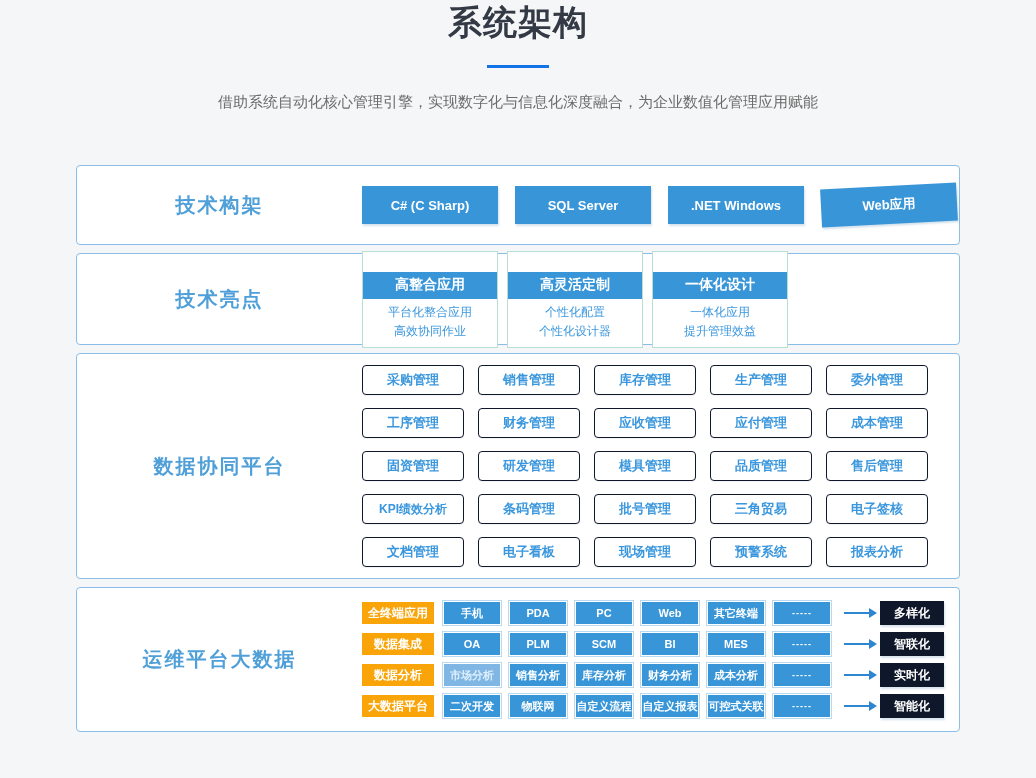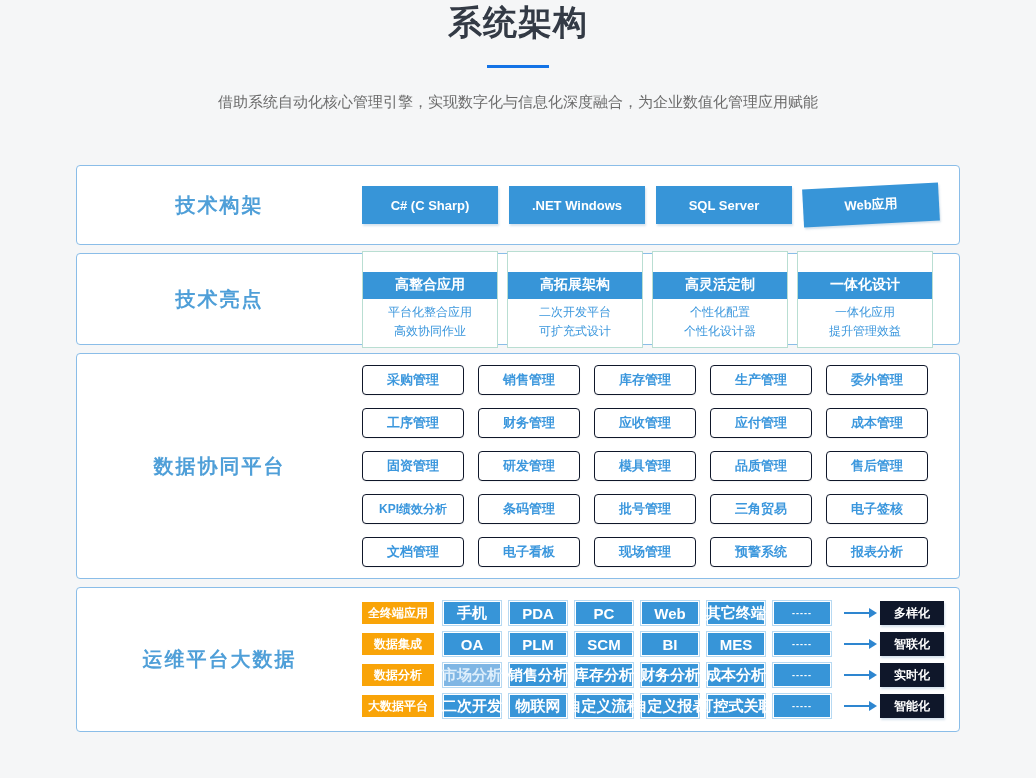--- a/index.html
+++ b/index.html
@@ -35,21 +35,21 @@
   .box-label {
     width:285px; flex:none; display:flex; justify-content:center;
     font-size:20px; font-weight:bold; color:#4f9fd8; letter-spacing:2px;
   }
   .box1 { height:80px; }
   .box2 { height:92px; }
   .box3 { height:226px; }
   .box4 { height:145px; }
 
   
-  .tech-buttons { display:flex; gap:11px; }
+  .tech-buttons { display:flex; gap:17px; }
   .tech-btn {
     width:136px; height:38px; background:#3795d8; color:#fff;
     font-size:13px; font-weight:bold;
     display:flex; align-items:center; justify-content:center;
     box-shadow:1px 2px 2px rgba(90,140,180,0.25);
   }
   .tech-btn.tilted { transform:rotate(-3deg); }
 
   
   .cards { display:flex; gap:9px; }
@@ -81,21 +81,21 @@
   .ops-rows { display:flex; flex-direction:column; gap:7px; }
   .ops-row { display:flex; align-items:center; }
   .ops-cat {
     width:72px; height:22px; background:#f9a408; color:#fff;
     font-size:12px; font-weight:bold;
     display:flex; align-items:center; justify-content:center;
     margin-right:10px; white-space:nowrap;
   }
   .chip {
     width:56px; height:22px; background:#3795d8; color:#fff;
-    font-size:15px; font-weight:bold;
+    font-size:11px; font-weight:bold;
     display:flex; align-items:center; justify-content:center;
     margin-right:10px;
     box-shadow:0 0 0 1px #ffffff, 0 0 0 2px #b7d9f2;
     white-space:nowrap;
   }
   .chip.faded { background:#7fb6e4; color:#ddeefb; }
   .chip.dots { font-size:9px; letter-spacing:1px; }
   .arrow {
     width:26px; height:2px; background:#2e86d0;
     margin:0 10px 0 4px; position:relative; flex:none;
@@ -121,41 +121,34 @@
   <div class="title">系统架构</div>
   <div class="title-underline"></div>
   <div class="subtitle">借助系统自动化核心管理引擎，实现数字化与信息化深度融合，为企业数值化管理应用赋能</div>
 
   <div class="stack">
 
     <div class="box box1">
       <div class="box-label">技术构架</div>
       <div class="tech-buttons">
         <div class="tech-btn">C#  (C Sharp)</div>
+        <div class="tech-btn">SQL Server</div>
         <div class="tech-btn">.NET Windows</div>
-        <div class="tech-btn">SQL Server</div>
         <div class="tech-btn tilted">Web应用</div>
       </div>
     </div>
 
     <div class="box box2">
       <div class="box-label">技术亮点</div>
       <div class="cards">
         <div class="card">
           <div class="card-title">高整合应用</div>
           <div class="card-body">
             <div class="card-line">平台化整合应用</div>
             <div class="card-line">高效协同作业</div>
-          </div>
-        </div>
-        <div class="card">
-          <div class="card-title">高拓展架构</div>
-          <div class="card-body">
-            <div class="card-line">二次开发平台</div>
-            <div class="card-line">可扩充式设计</div>
           </div>
         </div>
         <div class="card">
           <div class="card-title">高灵活定制</div>
           <div class="card-body">
             <div class="card-line">个性化配置</div>
             <div class="card-line">个性化设计器</div>
           </div>
         </div>
         <div class="card">

